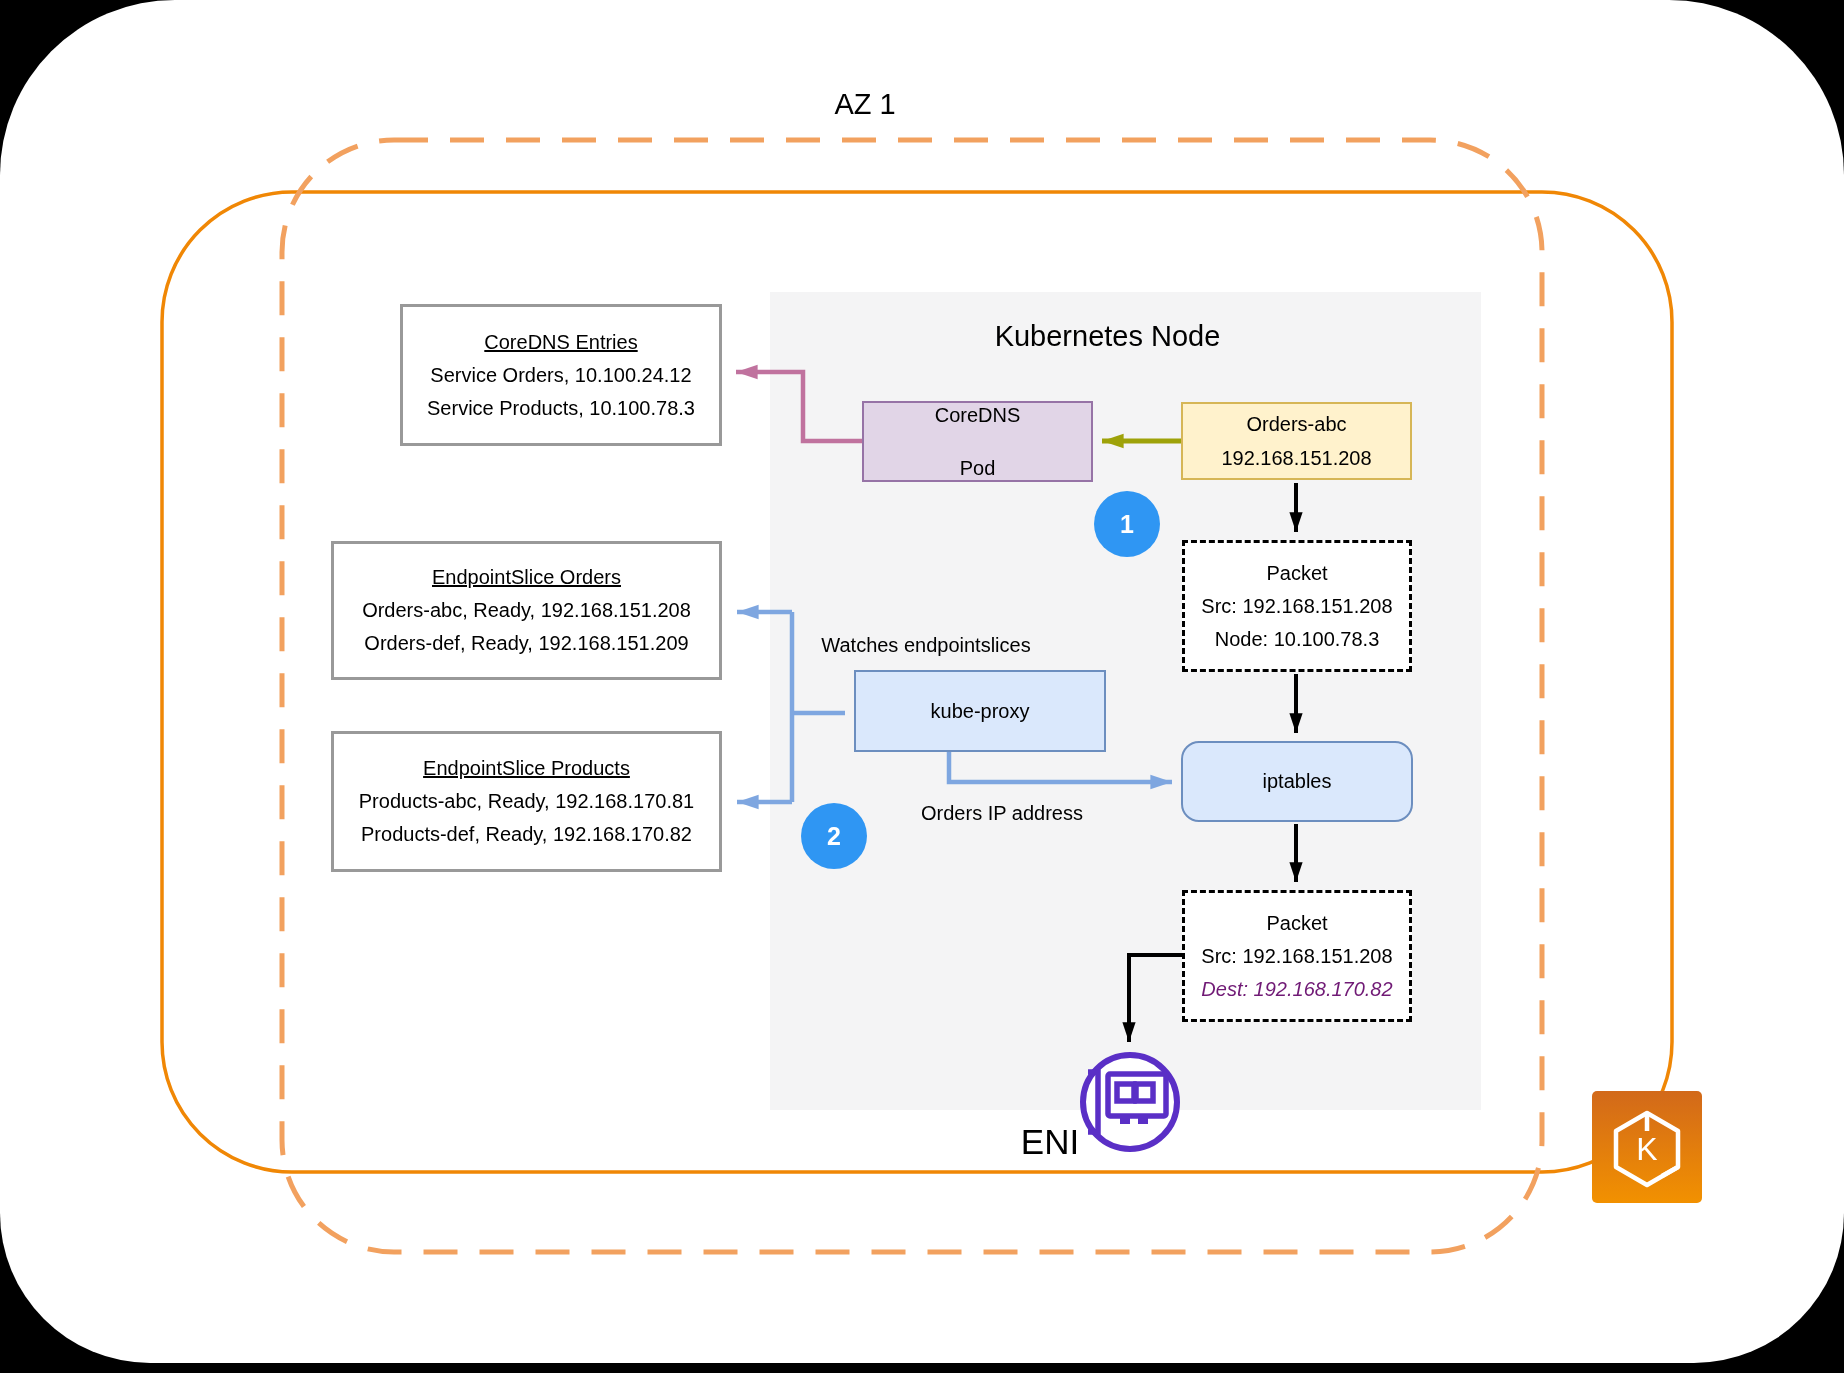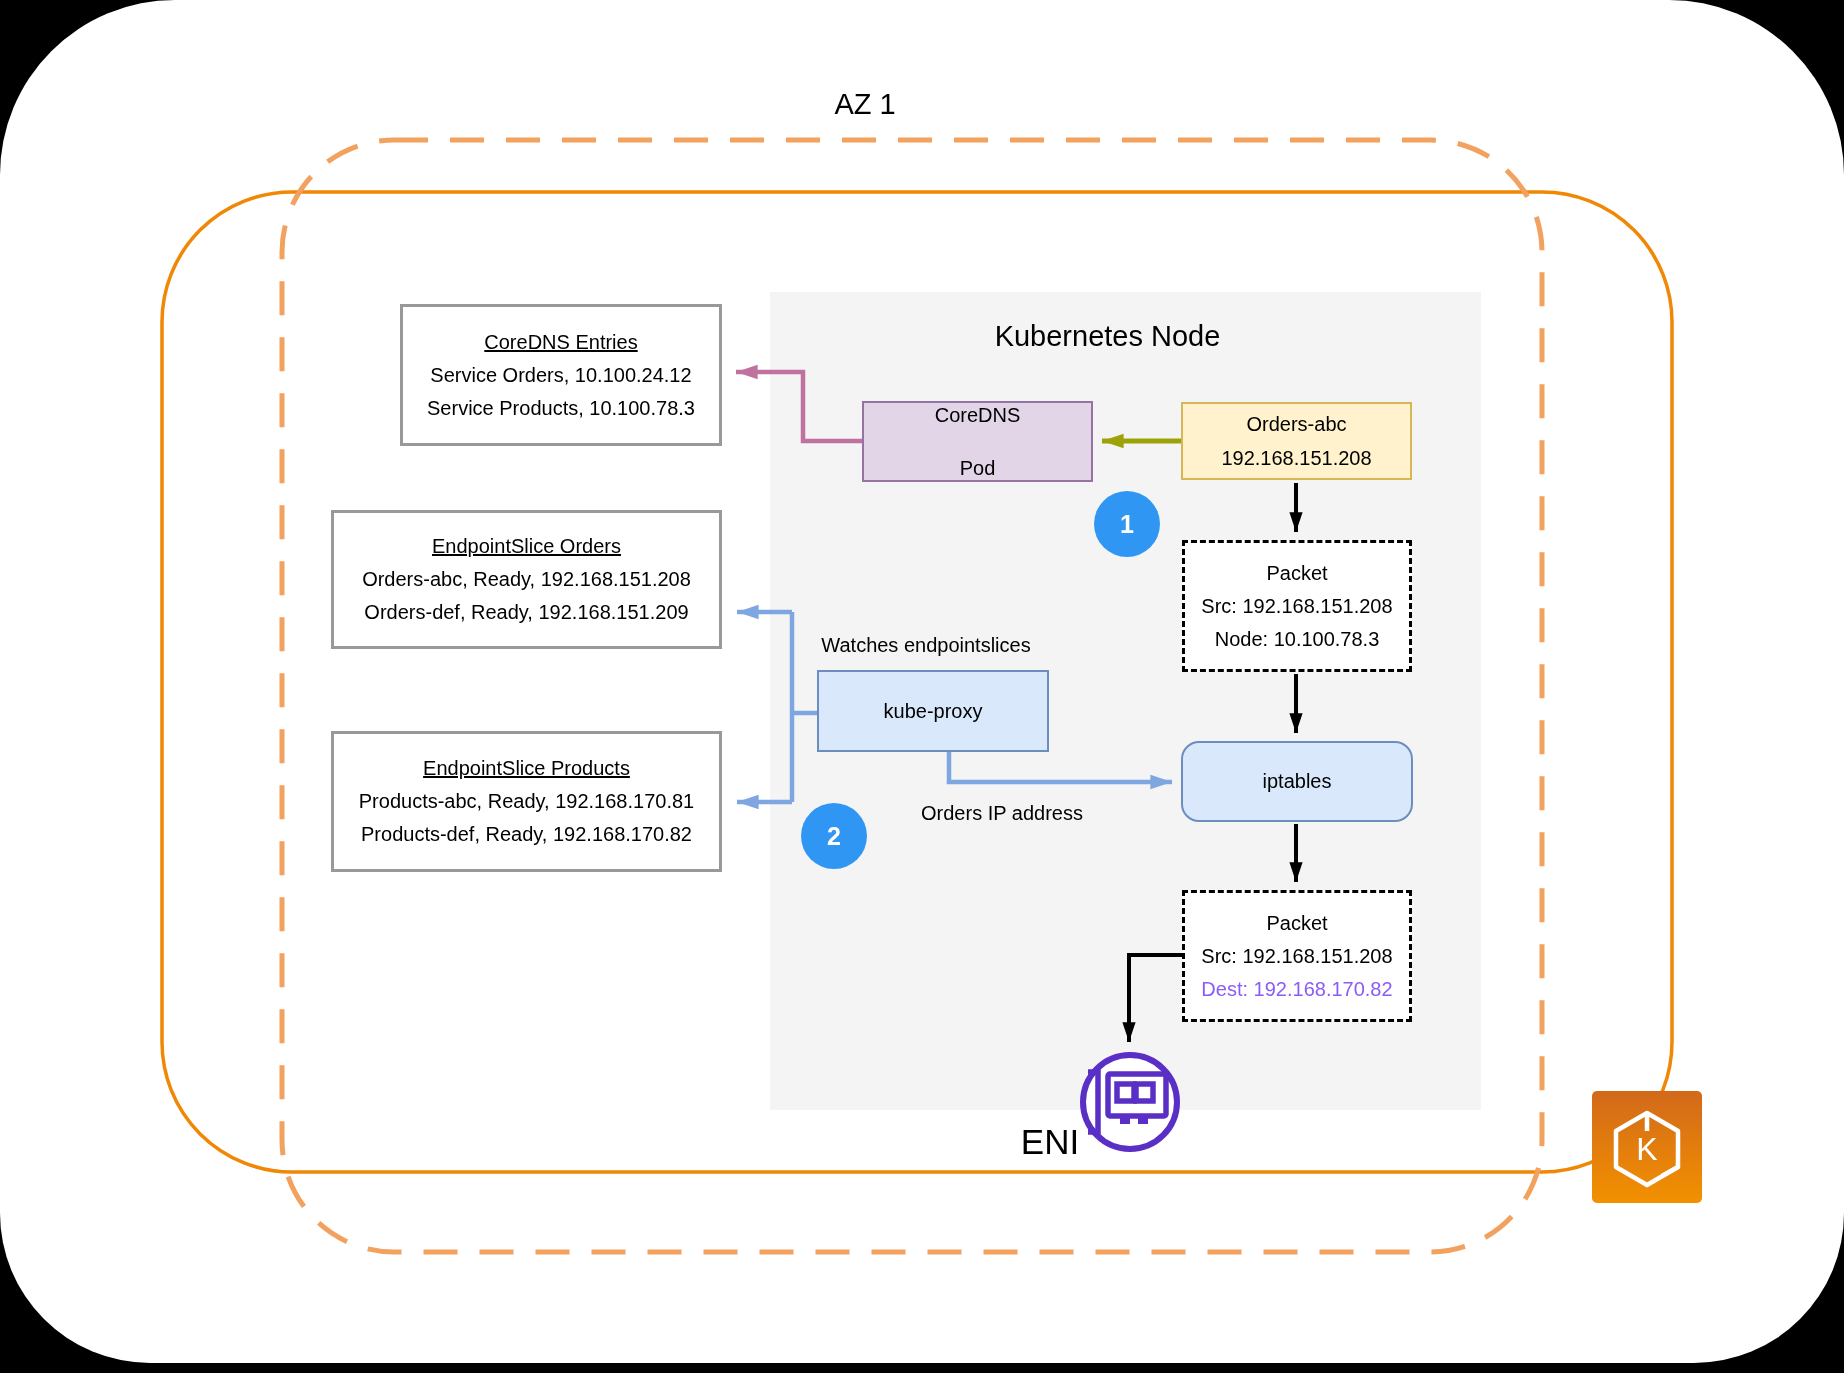--- a/index.html
+++ b/index.html
@@ -13,34 +13,34 @@
   .lbl{position:absolute;z-index:3;text-align:center;}
   .az-label{left:760px;top:88px;width:210px;font-size:29px;}
   .node-title{left:752px;top:320px;width:711px;font-size:29px;}
   .watches-label{left:776px;top:634px;width:300px;font-size:20px;}
   .update-label{left:852px;top:802px;width:300px;font-size:20px;}
   .eni-label{left:998px;top:1122px;width:104px;font-size:35px;}
   .box{position:absolute;z-index:3;box-sizing:border-box;display:flex;flex-direction:column;
        justify-content:center;align-items:center;text-align:center;font-size:20px;line-height:33px;}
   .info{background:#fff;border:3px solid #999999;}
   .b-coredns-entries{left:400px;top:304px;width:322px;height:142px;}
-  .b-es-orders{left:331px;top:510px;width:391px;height:139px;}
+  .b-es-orders{left:331px;top:541px;width:391px;height:139px;}
   .b-es-products{left:331px;top:731px;width:391px;height:141px;}
   .box .title{text-decoration:underline;}
   .b-coredns-pod{left:862px;top:401px;width:231px;height:81px;background:#E1D5E7;
                  border:2.5px solid #9673A6;line-height:36px;gap:17px;}
   .b-orders{left:1181px;top:402px;width:231px;height:78px;background:#FFF2CC;
             border:2.5px solid #D6B656;line-height:34px;}
-  .b-kubeproxy{left:817px;top:670px;width:232px;height:82px;background:#DAE8FC;
+  .b-kubeproxy{left:854px;top:670px;width:252px;height:82px;background:#DAE8FC;
                border:2.5px solid #6C8EBF;}
   .b-iptables{left:1181px;top:741px;width:232px;height:81px;background:#DAE8FC;
               border:2.5px solid #6C8EBF;border-radius:18px;}
   .b-packet1{left:1182px;top:540px;width:230px;height:132px;background:#fff;border:3.5px dashed #000;}
   .b-packet2{left:1182px;top:890px;width:230px;height:132px;background:#fff;border:3.5px dashed #000;}
-  .dest-green{color:#8b5cf6;}
+  .dest-green{color:#701a75;font-style:italic;}
   .step{position:absolute;z-index:4;width:66px;height:66px;border-radius:50%;background:#2F96F3;
         color:#fff;font-size:25px;font-weight:bold;display:flex;align-items:center;justify-content:center;}
   .step1{left:1094px;top:491px;}
   .step2{left:801px;top:803px;}
 </style>
 </head>
 <body>
 
 <div class="canvas">
   <div class="page"></div>

